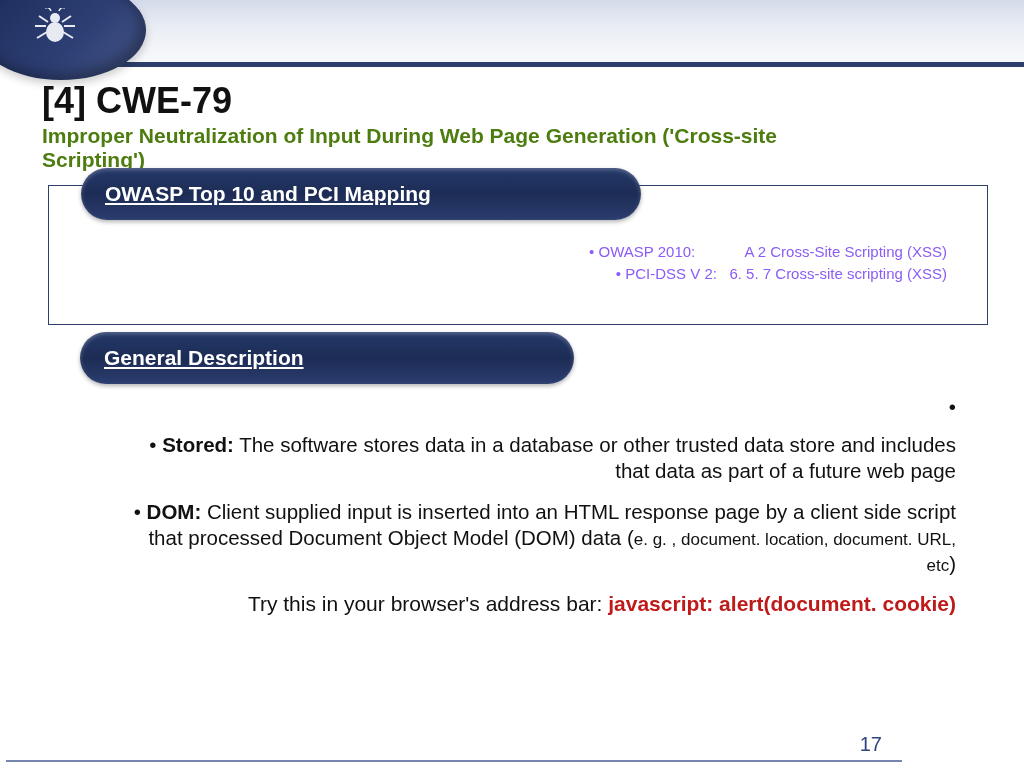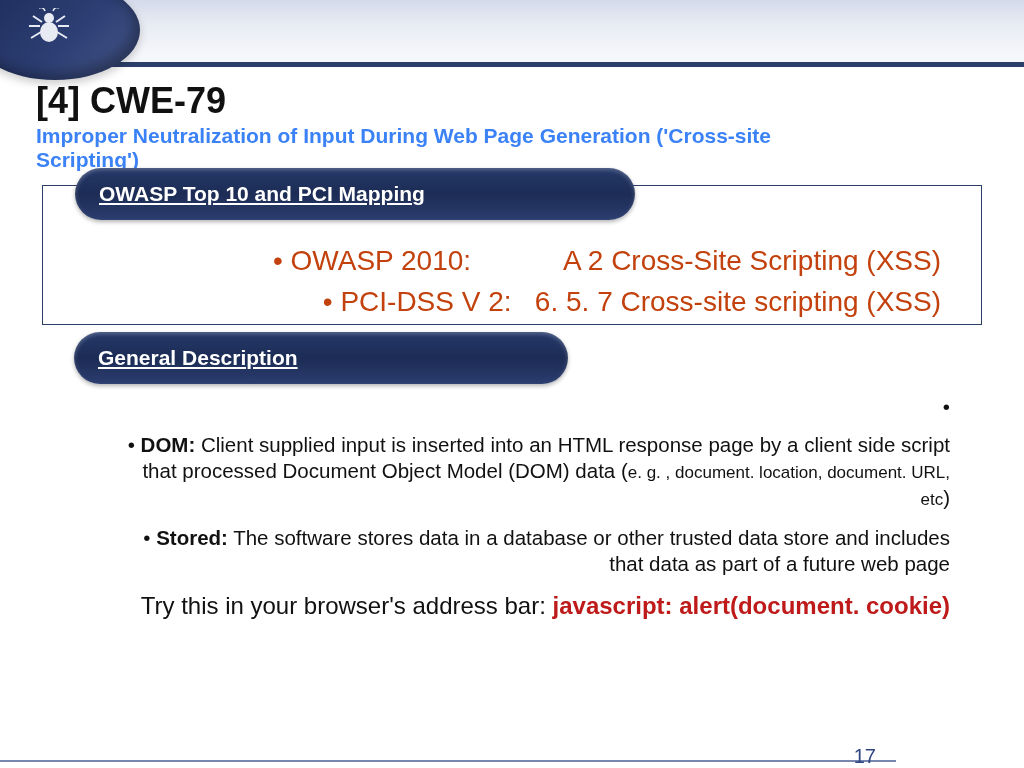--- a/index.html
+++ b/index.html
@@ -1,17 +1,17 @@
 <!DOCTYPE html>
 <html><head>
 <meta charset="utf-8">
 <style>
   * { box-sizing: border-box; margin: 0; padding: 0; }
   html, body { width: 1024px; height: 768px; overflow: hidden; font-family: Arial, Helvetica, sans-serif; background: #fff; }
-  .slide { position: relative; width: 896px; height: 768px; background: #fff; }
+  .slide { position: relative; width: 896px; height: 768px; background: #fff; margin-left: 6px; }
   .top-band {
     position: absolute; top: 0; left: 0; width: 1024px; height: 65px;
     background: linear-gradient(180deg, #d4daea 0%, #e8ecf3 40%, #f6f7fb 90%);
     border-bottom: 3px solid #2c3e6a;
   }
   .top-band::after{
     content:""; position:absolute; left:0; right:0; bottom:-5px; height:2px; background:#2c3e6a;
   }
   .logo-wrap {
     position: absolute; top: -20px; left: -30px; width: 170px; height: 100px;
@@ -19,53 +19,53 @@
     border-radius: 50%;
     box-shadow: inset -6px -6px 14px rgba(0,0,0,.35), 0 4px 8px rgba(0,0,0,.2);
     overflow: hidden;
   }
   .logo-bug {
     position:absolute; top:28px; left:55px; width:48px; height:40px;
   }
   .logo-bug svg { width:100%; height:100%; }
   .title-row { position:absolute; top:80px; left:36px; right:30px; }
   .title { font-weight:700; font-size:36px; color:#111; }
-  .subtitle { font-weight:700; font-size:21px; color:#3b82f6; margin-top:2px; }
+  .subtitle { font-weight:700; font-size:21px; color:#4d7c0f; margin-top:2px; }
   .panel {
     position:absolute; left:42px; width:940px;
     border:1px solid #2c3e6a;
     text-align:right;
   }
   .panel.mapping { top:185px; height:140px; }
   .panel.desc { top:350px; height:348px; border-top:none; border-left:none; border-right:none; border-bottom:none;}
   .pill {
     position:absolute; top:-18px; left:32px; height:52px;
     background:linear-gradient(180deg,#243869 0%, #1c2c55 50%, #2b3d6f 100%);
     border-radius:26px;
     padding:0 210px 0 24px;
     display:flex; align-items:center;
     box-shadow: inset 0 2px 4px rgba(255,255,255,.25), 0 2px 4px rgba(0,0,0,.3);
   }
   .pill span { color:#fff; font-weight:700; font-size:21px; text-decoration:underline; }
-  .mapping-list { position:absolute; top:55px; left:64px; right:40px; font-size:28px; color:#c2410c; line-height:1.45; }
+  .mapping-list { position:absolute; top:55px; left:64px; right:40px; font-size:15px; color:#8b5cf6; line-height:1.45; }
   .mapping-list li { list-style:none; }
   .mapping-list li::before { content:"• "; }
   .desc .pill { top:-18px; }
   .desc-body { position:absolute; top:44px; left:42px; right:32px; font-size:20.5px; color:#111; line-height:1.28; }
   .desc-body > li { list-style:none; margin-bottom:14px; }
   .desc-body > li::before { content:"• "; }
   .variants { margin-left:26px; margin-top:12px; }
   .variants > li { list-style:none; margin-bottom:14px; }
   .variants > li::before { content:"• "; }
   .variants b { font-weight:700; }
   .egnote { font-size:17px; }
-  .tryline { margin-top:4px; font-size:24px; }
+  .tryline { margin-top:4px; font-size:21px; }
   .tryline .code { color:#bf1a1a; font-weight:700; }
   .page-num {
-    position:absolute; bottom:0; right:20px; color:#2f4580; font-size:20px; font-weight:400;
+    position:absolute; bottom:12px; right:20px; color:#2f4580; font-size:20px; font-weight:400;
   }
   .bottom-rule {
     position:absolute; bottom:6px; left:0; right:0; border-top:2px solid #7686b1;
   }
 </style>
 </head>
 <body>
 
 <div class="slide">
   <div class="top-band"></div>
@@ -98,24 +98,24 @@
   </div>
 
   <div class="panel desc">
     <div class="pill" style="padding-right:270px;">
       <span>General Description</span>
     </div>
     <ul class="desc-body">
       <li>
         <ul class="variants">
           <li>
-            <b>DOM:</b><span> Client supplied input is inserted into an HTML response page by a client side script that processed Document Object Model (DOM) data (</span><span class="egnote">e. g. , document. location, document. URL, etc</span><span>)</span>
+            <b>Stored:</b><span> The software stores data in a database or other trusted data store and includes that data as part of a future web page</span>
           </li>
           <li>
-            <b>Stored:</b><span> The software stores data in a database or other trusted data store and includes that data as part of a future web page</span>
+            <b>DOM:</b><span> Client supplied input is inserted into an HTML response page by a client side script that processed Document Object Model (DOM) data (</span><span class="egnote">e. g. , document. location, document. URL, etc</span><span>)</span>
           </li>
         </ul>
       </li>
       <div class="tryline">
         <span>Try this in your browser's address bar: </span><span class="code">javascript: alert(document. cookie)</span>
       </div>
     </ul>
   </div>
 
   <div class="bottom-rule"></div>

